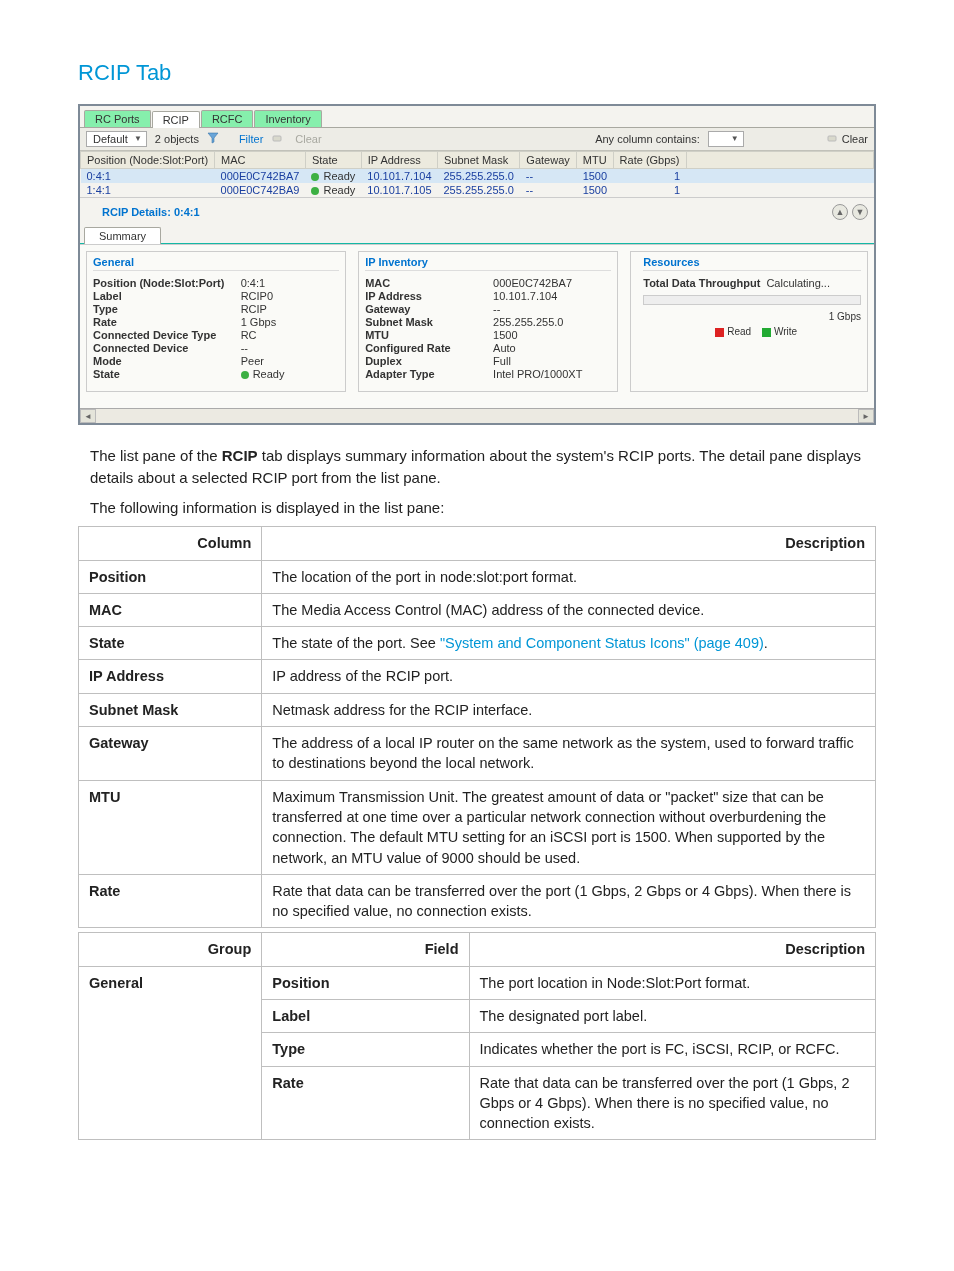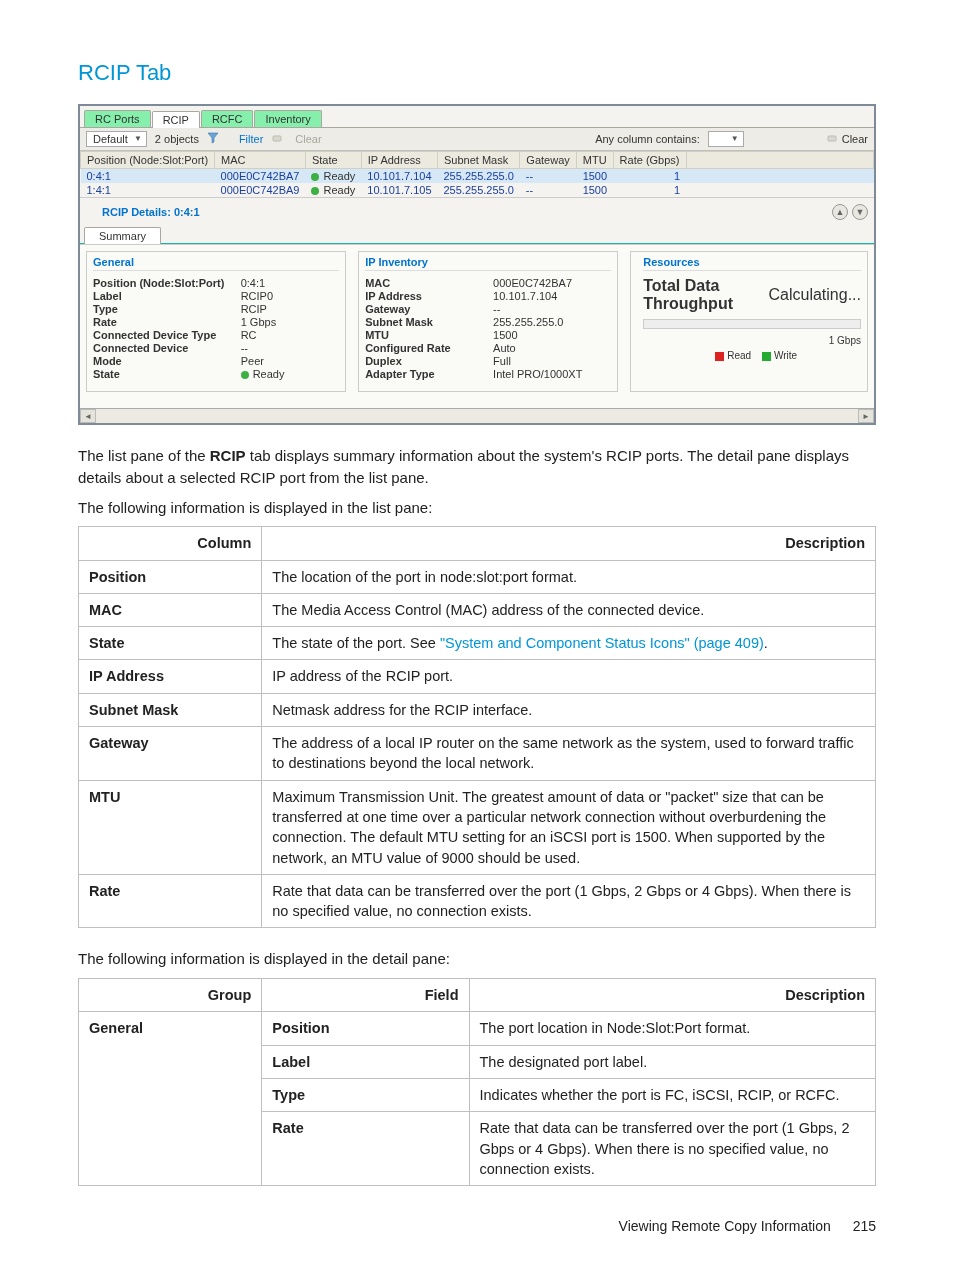--- a/index.html
+++ b/index.html
@@ -157,37 +157,37 @@
   .panel.ip { flex:0 0 31%; }
   .panel.res { flex:1;padding-left:12px; }
   .panel h4 {
     margin:0 0 6px 0; font-size:11px; color:#0073cf;
     border-bottom:1px solid #ddd; padding:2px 0;
   }
   .kv { display:flex; font-size:11px; margin:1px 0;}
   .kv .k { flex:0 0 60%; font-weight:bold; color:#333;}
   .kv .v { flex:1; color:#333;}
   .panel.ip .kv .k { flex:0 0 52%;}
-  .res-row { display:flex; align-items:center; font-size:16px; gap:6px;}
+  .res-row { display:flex; align-items:center; font-size:11px; gap:6px;}
   .res-row .lab { font-weight:bold; }
   .bar-wrap { margin:6px 0; border:1px solid #ccc; height:8px; background:#eee; position:relative;}
   .scale-right { text-align:right; font-size:10px; margin-top:1px;}
   .legend { text-align:center; font-size:10px; margin-top:4px;}
   .legend .sq { display:inline-block;width:9px;height:9px;margin:0 3px 0 8px;vertical-align:middle;}
   .legend .sq.r{background:#d22;}
   .legend .sq.w{background:#2a3;}
   .hscroll {
     height:14px; border-top:1px solid #aaa; background:#eceae2;
     display:flex; align-items:center;
   }
   .hscroll .hbtn{ width:14px; height:12px; border:1px solid #bbb; background:#e4e4da; display:flex;align-items:center;justify-content:center;font-size:8px;color:#666;}
   .hscroll .track{ flex:1; height:12px; }
 
   
-  .para { font-size:15px; line-height:1.45; margin:20px 0 8px 0; color:#222;}
+  .para { font-size:15px; line-height:1.45; margin:20px 0 8px 12px; color:#222;}
   .para strong { font-weight:bold; }
 
   
   table.desc {
     width:100%;
     border-collapse:collapse;
     font-size:14.5px;
     margin-top:4px;
   }
   table.desc th, table.desc td {
@@ -442,21 +442,20 @@
           <td class="bold">MTU</td>
           <td>Maximum Transmission Unit. The greatest amount of data or "packet" size that can be transferred at one time over a particular network connection without overburdening the connection. The default MTU setting for an iSCSI port is 1500. When supported by the network, an MTU value of 9000 should be used.</td>
         </tr>
       <tr>
           <td class="bold">Rate</td>
           <td>Rate that data can be transferred over the port (1 Gbps, 2 Gbps or 4 Gbps). When there is no specified value, no connection exists.</td>
         </tr>
     </tbody>
   </table>
 
-  <p class="para">The following information is displayed in the detail pane:</p>
 
   <table class="desc">
     <thead>
       <tr>
         <th style="width:23%;">Group</th>
         <th style="width:26%;">Field</th>
         <th>Description</th>
       </tr>
     </thead>
     <tbody>
@@ -473,18 +472,14 @@
         <td class="bold">Type</td>
         <td>Indicates whether the port is FC, iSCSI, RCIP, or RCFC.</td>
       </tr>
       <tr>
         <td class="bold">Rate</td>
         <td>Rate that data can be transferred over the port (1 Gbps, 2 Gbps or 4 Gbps). When there is no specified value, no connection exists.</td>
       </tr>
     </tbody>
   </table>
 
-  <div class="footer">
-    <span>Viewing Remote Copy Information</span>
-    <span class="pn">215</span>
-  </div>
 
 </div>
 
 </body></html>

